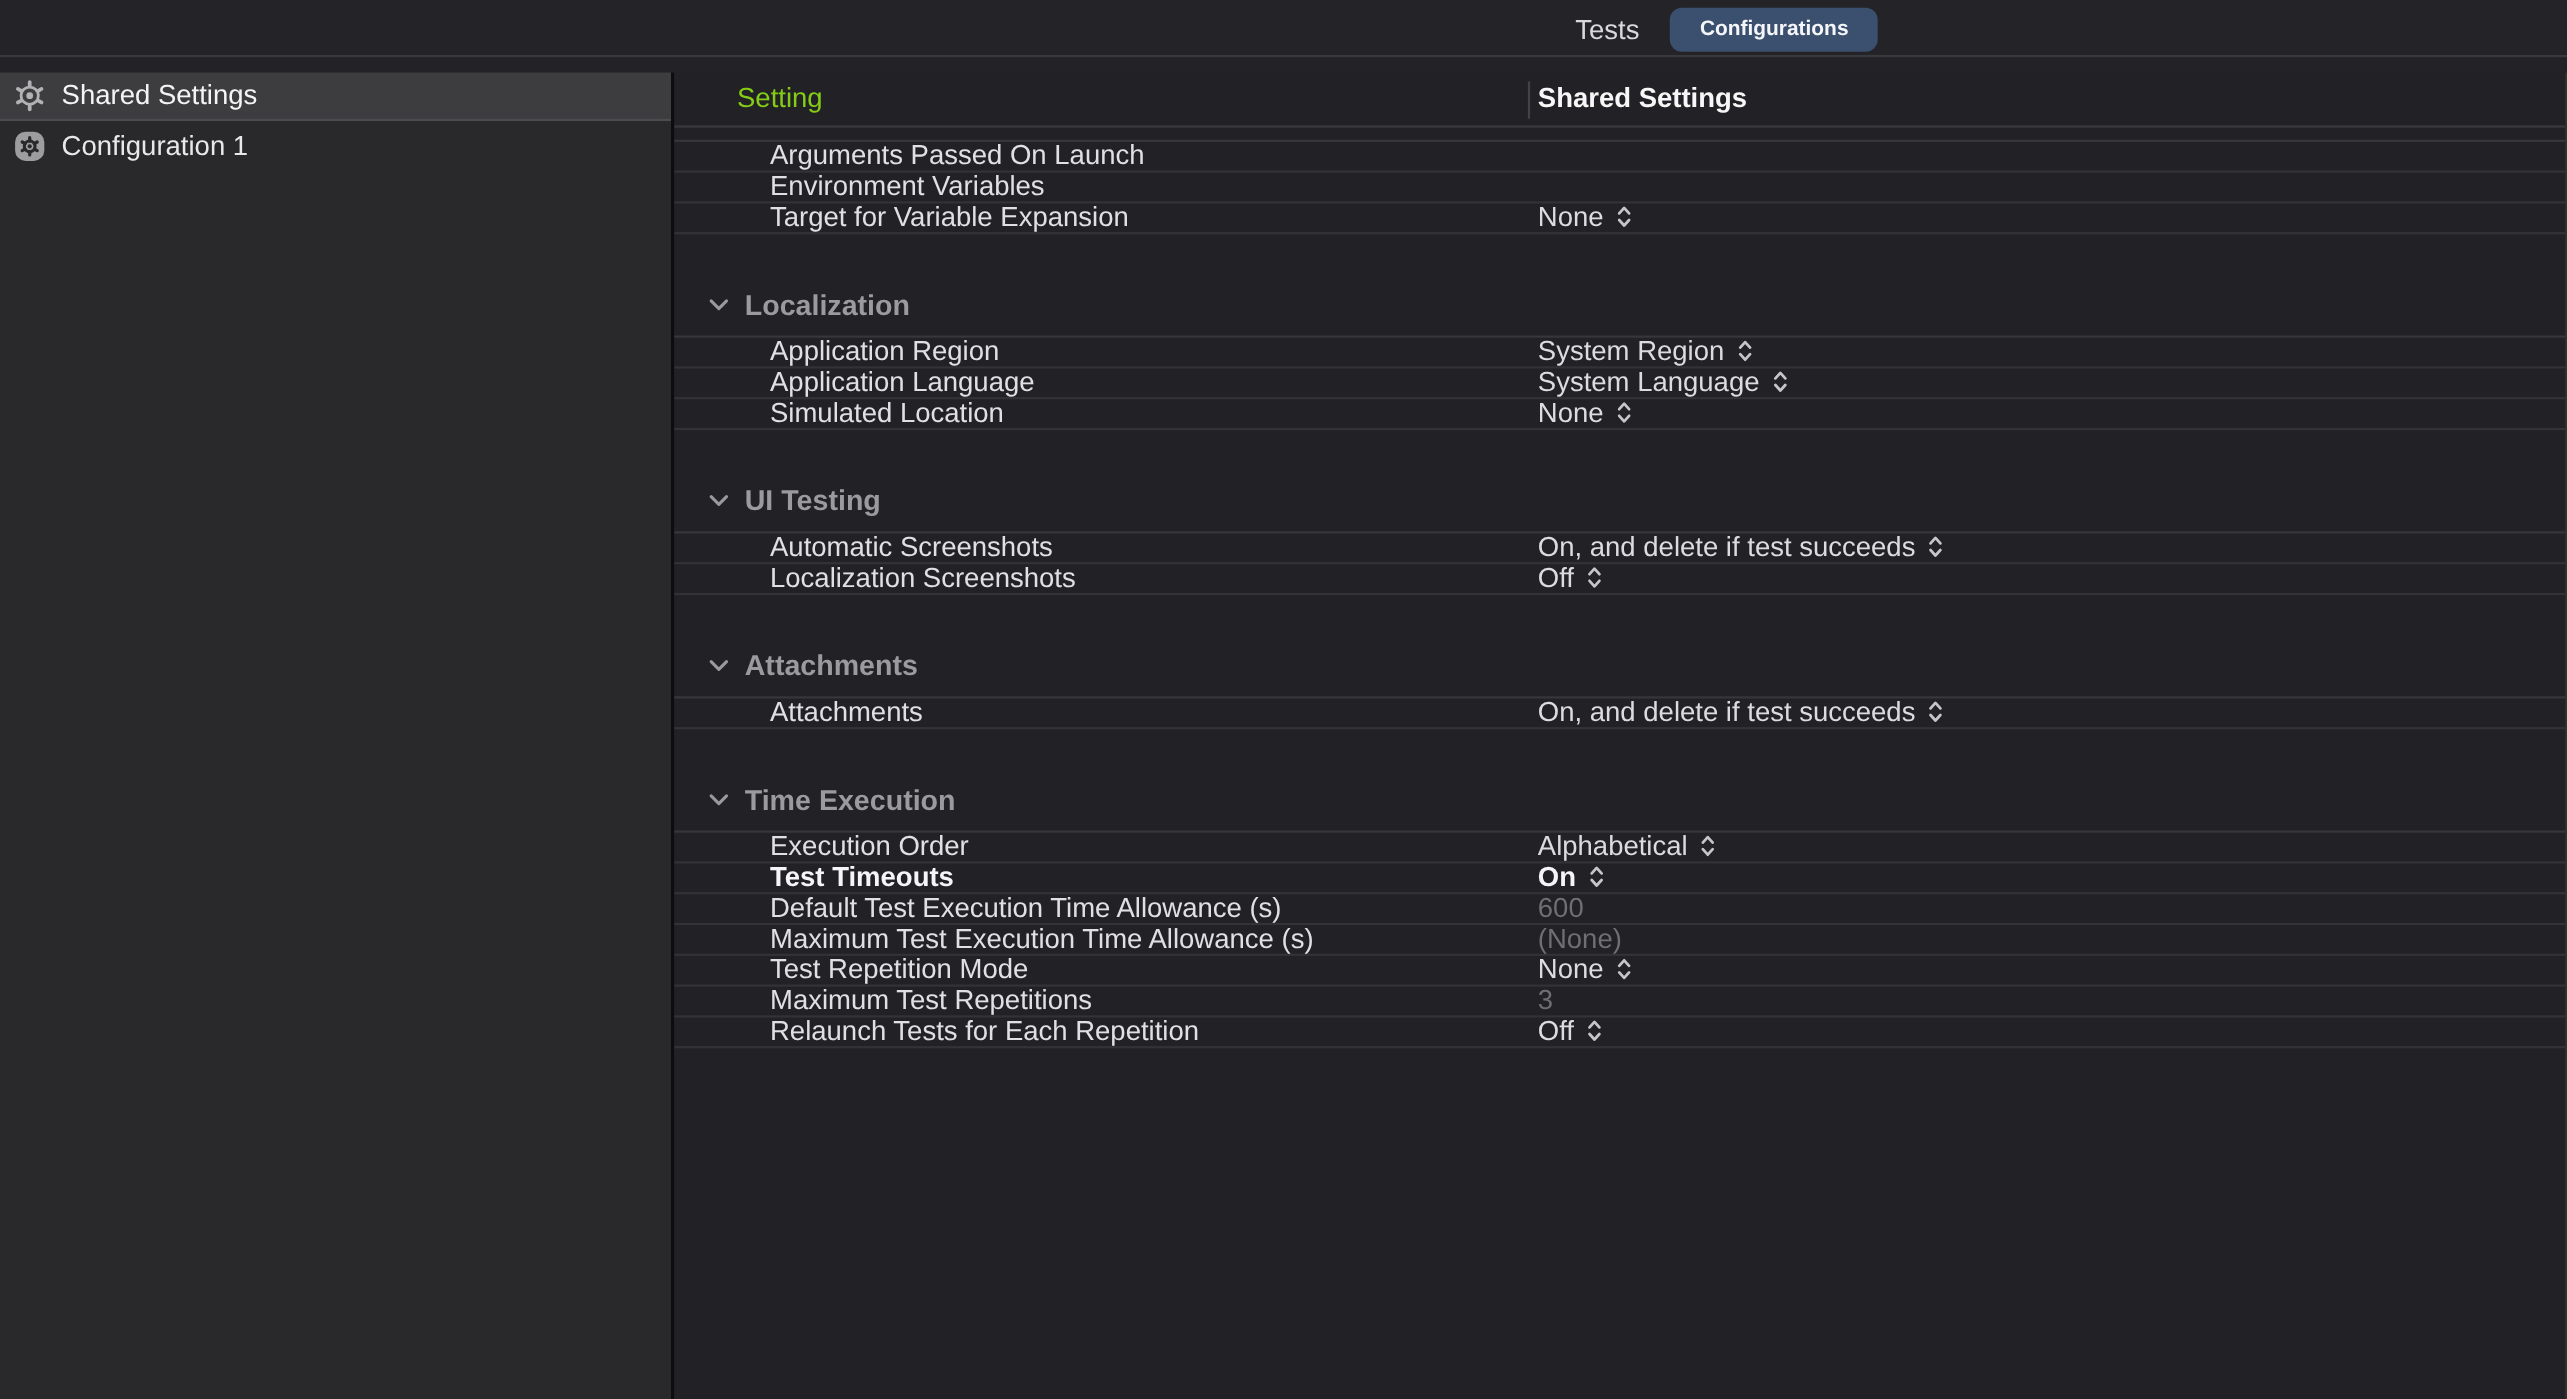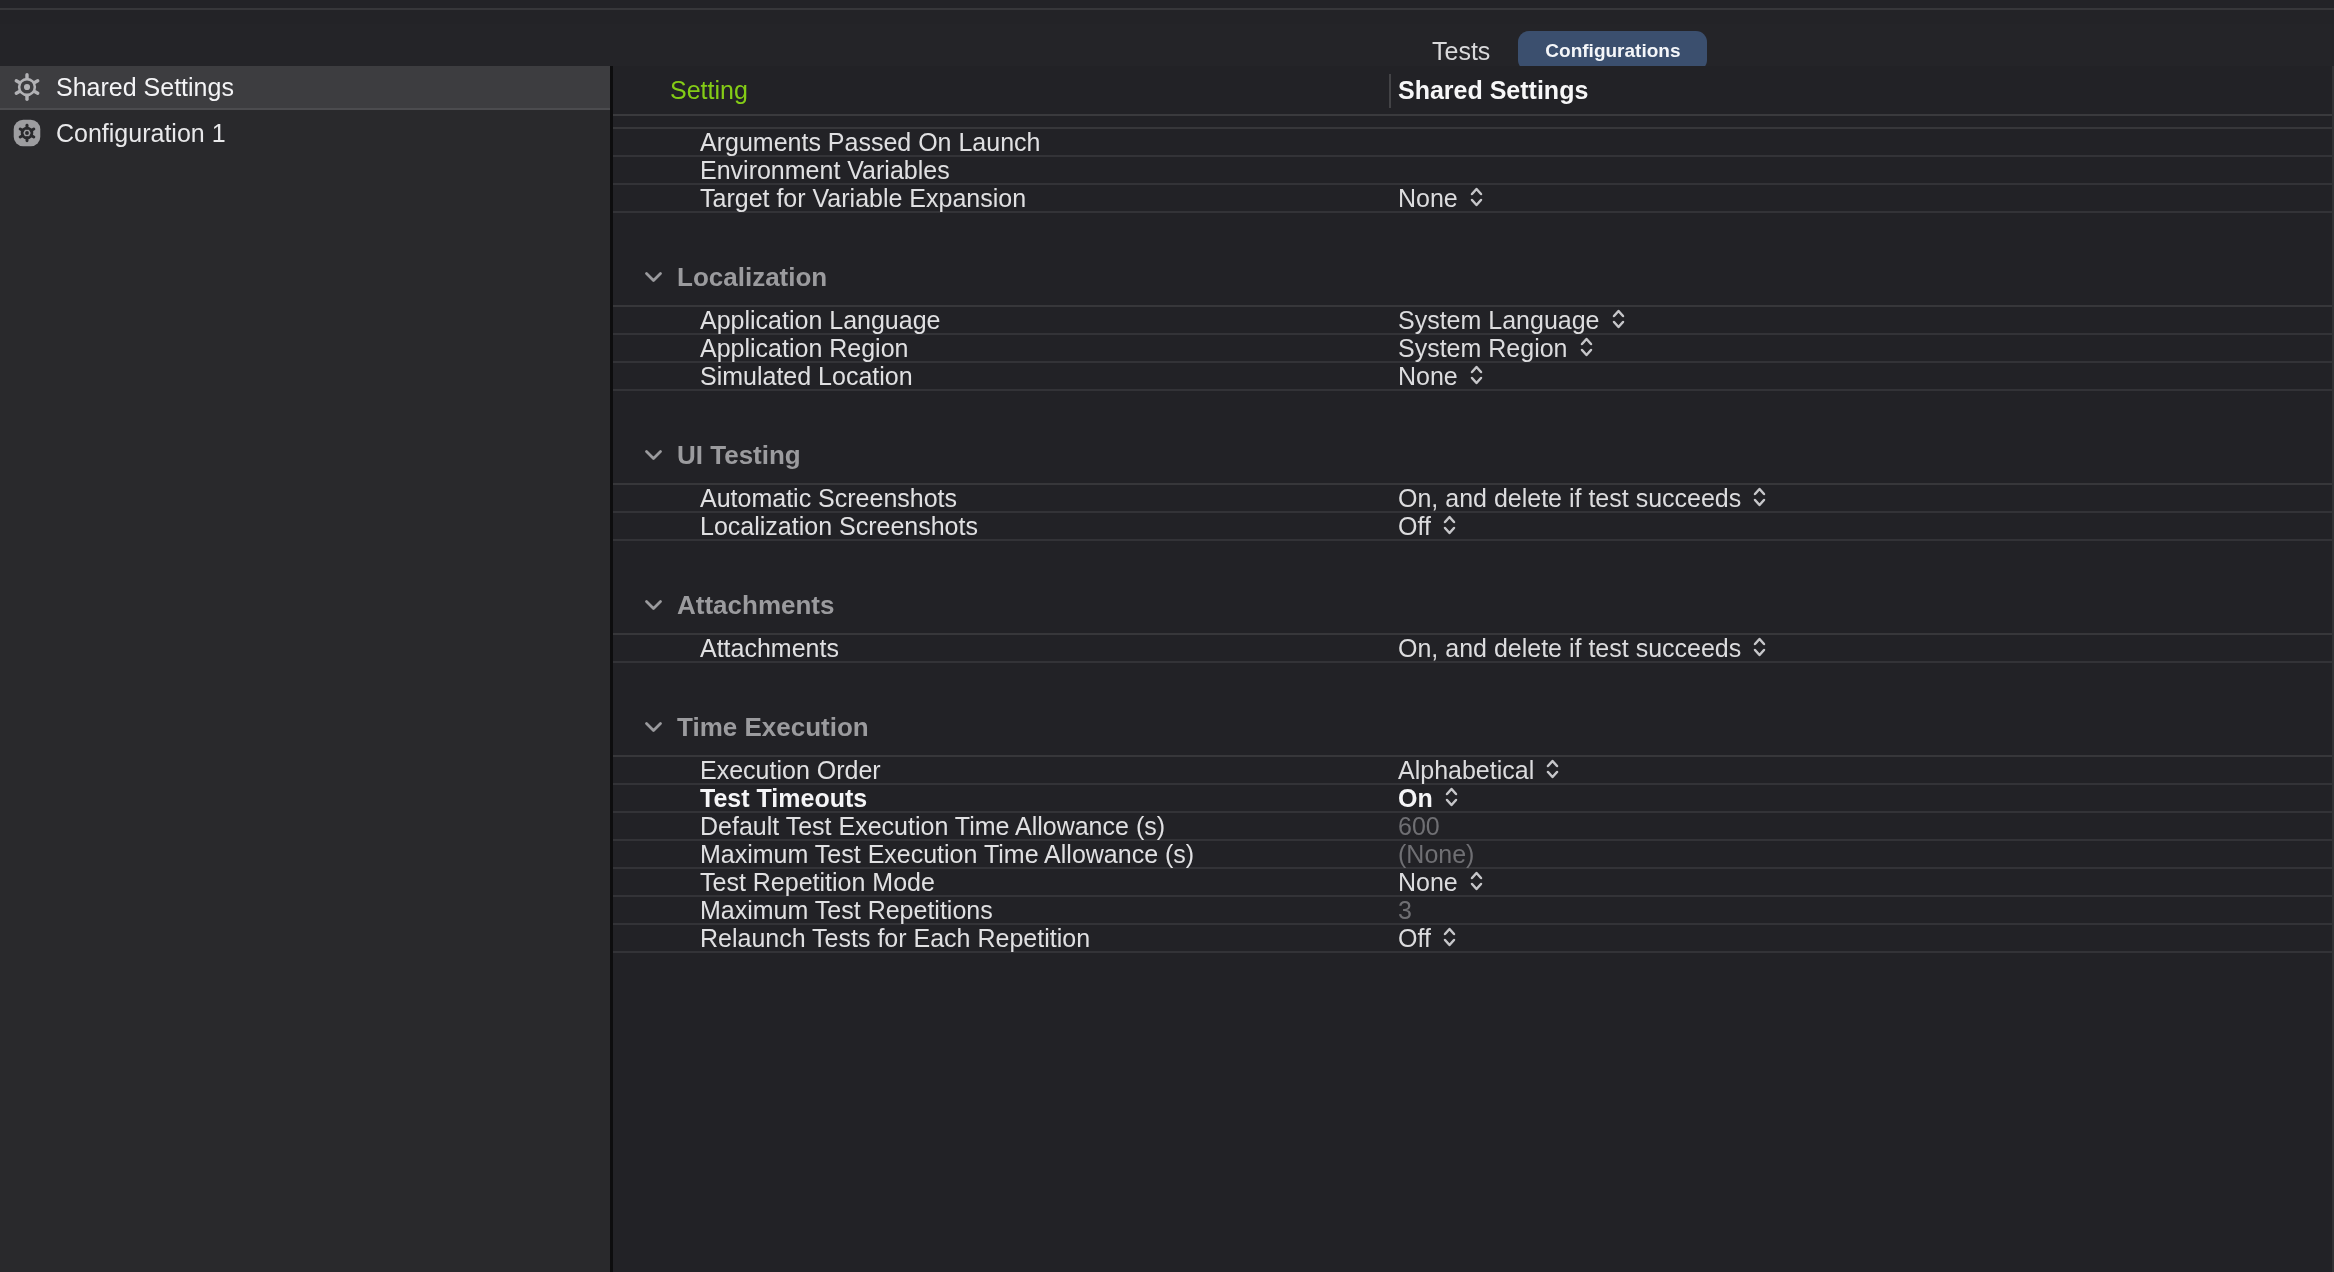--- a/index.html
+++ b/index.html
@@ -5,21 +5,21 @@
   html,body{margin:0;padding:0;background:#1a1a1c;}
   *{box-sizing:border-box;}
   .app{
     position:relative;width:2334px;height:1272px;overflow:hidden;
     background:#232327;
     font-family:"Liberation Sans","DejaVu Sans",sans-serif;
     -webkit-font-smoothing:antialiased;
   }
   
   .titlebar-strip{position:absolute;left:0;top:0;width:100%;height:10px;background:#232327;border-bottom:2px solid #37373a;}
-  .tabbar{position:absolute;left:0;top:24px;width:100%;height:52px;background:#242428;border-bottom:2px solid #3a3a3e;}
+  .tabbar{position:absolute;left:0;top:0;width:100%;height:52px;background:#242428;border-bottom:2px solid #3a3a3e;}
   .seg{position:absolute;left:1428px;top:7px;height:40px;display:flex;align-items:center;gap:24px;}
   .tab-plain{background:none;border:none;color:#d9d9db;font-size:25px;font-family:inherit;padding:0 4px;cursor:default;}
   .tab-pill{background:#3b4f6e;border:none;border-radius:11px;height:40px;line-height:40px;padding:0 27px;color:#f4f6f9;font-size:19px;font-weight:600;font-family:inherit;cursor:default;}
   
   .sidebar{position:absolute;left:0;top:66px;bottom:0;width:610px;background:#29292c;}
   .side-row{position:relative;height:46px;display:flex;align-items:center;}
   .side-row.selected{height:44px;background:#3d3d40;border-bottom:2px solid #4c4c4f;}
   .side-icon{position:absolute;left:10px;top:50%;transform:translateY(-50%);width:34px;height:34px;}
   .side-label{position:absolute;left:56px;top:50%;transform:translateY(-50%);font-size:25px;color:#e8e8ea;white-space:nowrap;}
   .side-row.selected .side-label{color:#f4f4f6;}
@@ -120,32 +120,32 @@
         </div>
         <div class="section-header">
           <div class="section-inner">
             <svg width="21" height="15" viewBox="0 0 21 15">
               <path d="M3.5 3.5 L10.5 10.5 L17.5 3.5" fill="none" stroke="#9a9a9d" stroke-width="2.8" stroke-linecap="round" stroke-linejoin="round"></path>
             </svg>
             <span class="section-title">Localization</span>
           </div>
         </div>
         <div class="row">
+          <span class="row-label">Application Region</span>
+          <div class="row-value">
+            <span>System Region</span>
+            <svg class="stepper-icon" width="17" height="25" viewBox="0 0 17 25">
+              <path d="M4 9.5 L8.5 4.5 L13 9.5 M4 15.5 L8.5 20.5 L13 15.5" fill="none" stroke="#c6c6c9" stroke-width="2.5" stroke-linecap="round" stroke-linejoin="round"></path>
+            </svg>
+          </div>
+        </div>
+        <div class="row">
           <span class="row-label">Application Language</span>
           <div class="row-value">
             <span>System Language</span>
-            <svg class="stepper-icon" width="17" height="25" viewBox="0 0 17 25">
-              <path d="M4 9.5 L8.5 4.5 L13 9.5 M4 15.5 L8.5 20.5 L13 15.5" fill="none" stroke="#c6c6c9" stroke-width="2.5" stroke-linecap="round" stroke-linejoin="round"></path>
-            </svg>
-          </div>
-        </div>
-        <div class="row">
-          <span class="row-label">Application Region</span>
-          <div class="row-value">
-            <span>System Region</span>
             <svg class="stepper-icon" width="17" height="25" viewBox="0 0 17 25">
               <path d="M4 9.5 L8.5 4.5 L13 9.5 M4 15.5 L8.5 20.5 L13 15.5" fill="none" stroke="#c6c6c9" stroke-width="2.5" stroke-linecap="round" stroke-linejoin="round"></path>
             </svg>
           </div>
         </div>
         <div class="row">
           <span class="row-label">Simulated Location</span>
           <div class="row-value">
             <span>None</span>
             <svg class="stepper-icon" width="17" height="25" viewBox="0 0 17 25">

